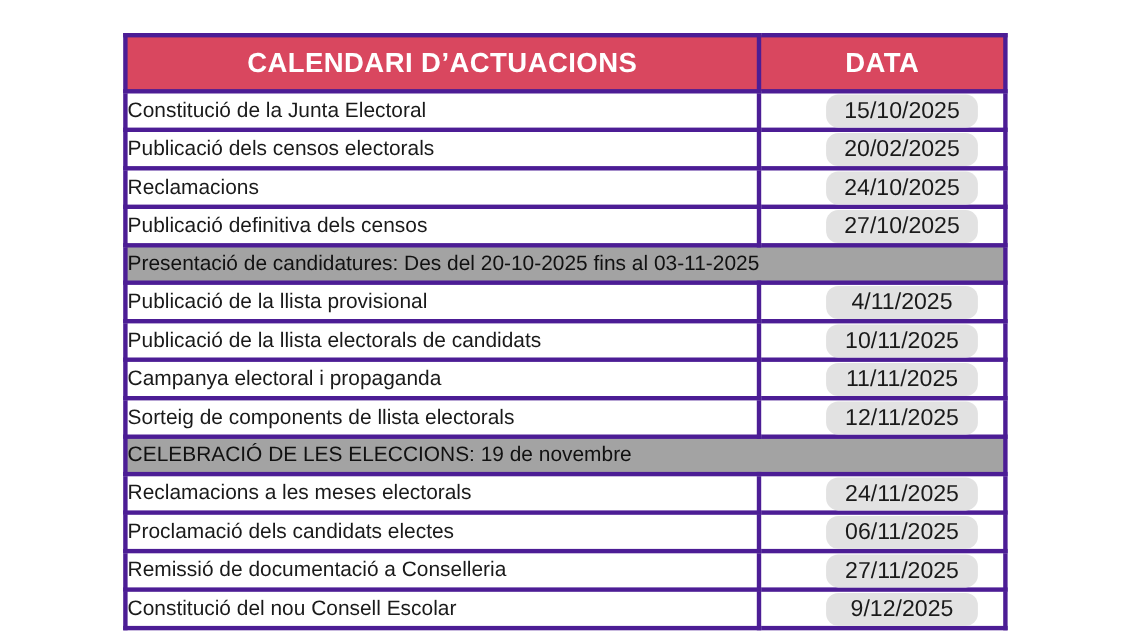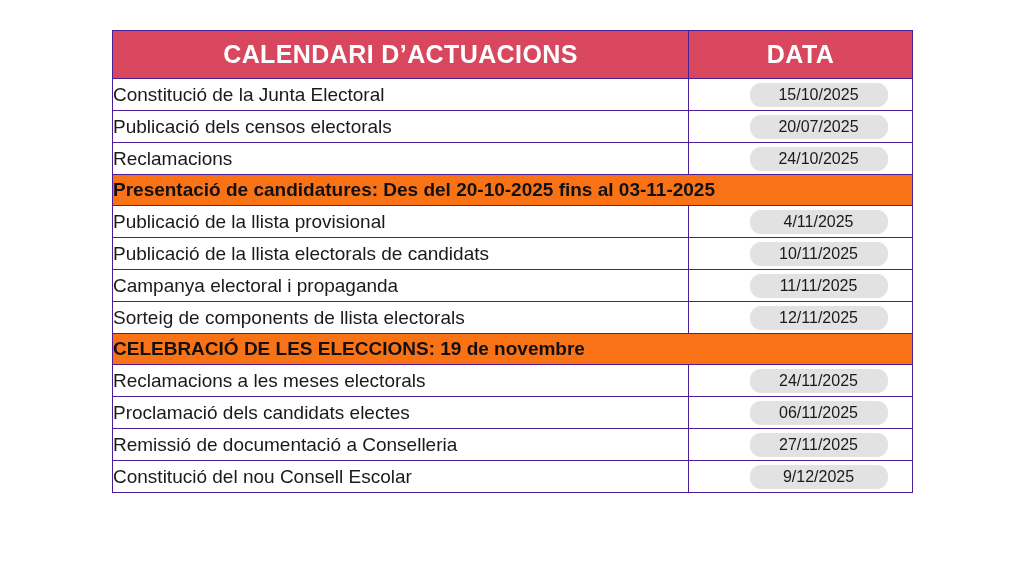--- a/index.html
+++ b/index.html
@@ -21,21 +21,21 @@
     left: 112px;
     top: 30px;
     width: 800px;
     border-collapse: collapse;
     table-layout: fixed;
   }
   table.cal col.c1 { width: 576px; }
   table.cal col.c2 { width: 224px; }
 
   table.cal th, table.cal td {
-    border: 1px solid #4c1d95;
+    border: 4px solid #4c1d95;
     padding: 0;
     vertical-align: middle;
   }
 
   
   thead th {
     background: #d9475f;
     color: #ffffff;
     font-weight: bold;
     font-size: 25px;
@@ -61,31 +61,31 @@
     height: 31px;
     background: #ffffff;
     padding: 4px 0;
   }
   td.date span.pill {
     display: inline-block;
     min-width: 138px;
     padding: 3px 0;
     background: #e2e2e2;
     border-radius: 11px;
-    font-size: 16px;
+    font-size: 21px;
     color: #1a1a1a;
     text-align: center;
     margin-left: 36px;
   }
 
   
   td.banner {
-    background: #f97316;
+    background: #a3a3a3;
     color: #111111;
-    font-weight: bold;
+    font-weight: normal;
     font-size: 19px;
     padding: 7px 0 7px 10px;
     height: 30px;
     text-align: left;
     border-color: #4fc0cd;
     white-space: nowrap;
     margin-top: 32px;
   }
 </style>
 </head>
@@ -103,25 +103,29 @@
         <th>DATA</th>
       </tr>
     </thead>
     <tbody id="tbody">
         <tr>
           <td class="act">Constitució de la Junta Electoral</td>
           <td class="date"><span class="pill">15/10/2025</span></td>
         </tr>
         <tr>
           <td class="act">Publicació dels censos electorals</td>
-          <td class="date"><span class="pill">20/07/2025</span></td>
+          <td class="date"><span class="pill">20/02/2025</span></td>
         </tr>
         <tr>
           <td class="act">Reclamacions</td>
           <td class="date"><span class="pill">24/10/2025</span></td>
+        </tr>
+        <tr>
+          <td class="act">Publicació definitiva dels censos</td>
+          <td class="date"><span class="pill">27/10/2025</span></td>
         </tr>
         <tr>
           <td class="banner" colspan="2">Presentació de candidatures: Des del 20-10-2025 fins al 03-11-2025</td>
         </tr>
         <tr>
           <td class="act">Publicació de la llista provisional</td>
           <td class="date"><span class="pill">4/11/2025</span></td>
         </tr>
         <tr>
           <td class="act">Publicació de la llista electorals de candidats</td>

